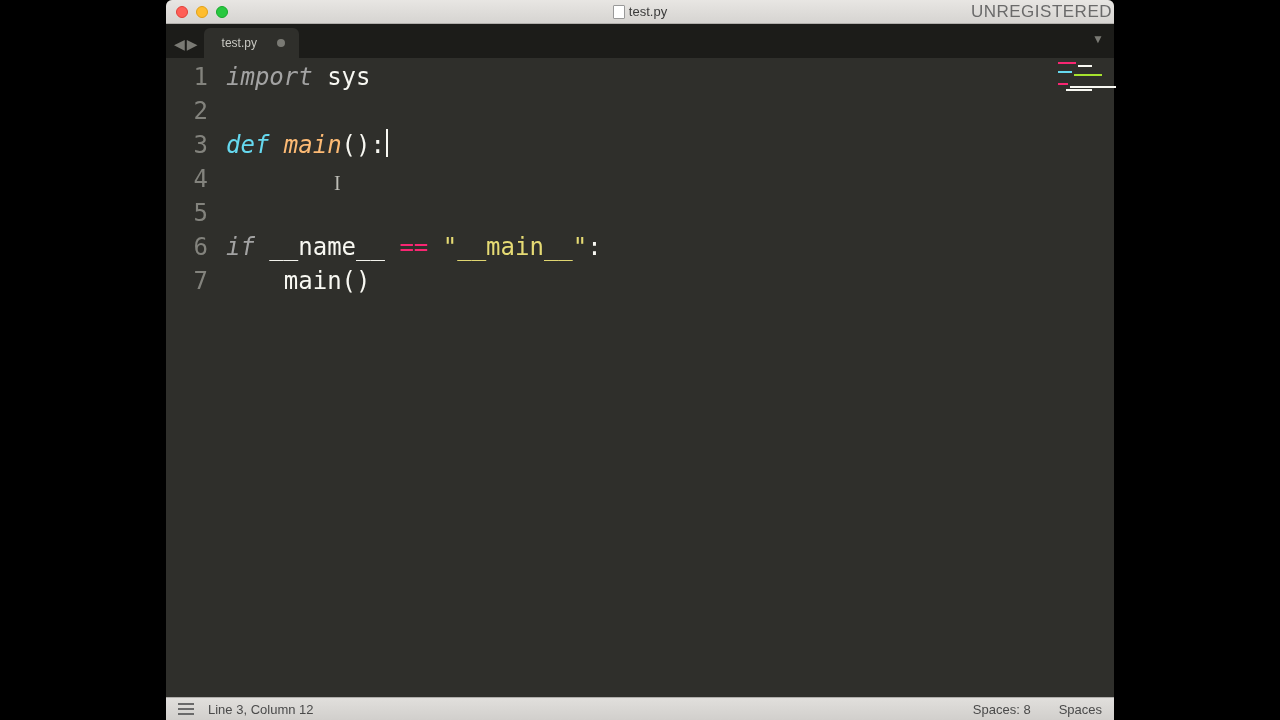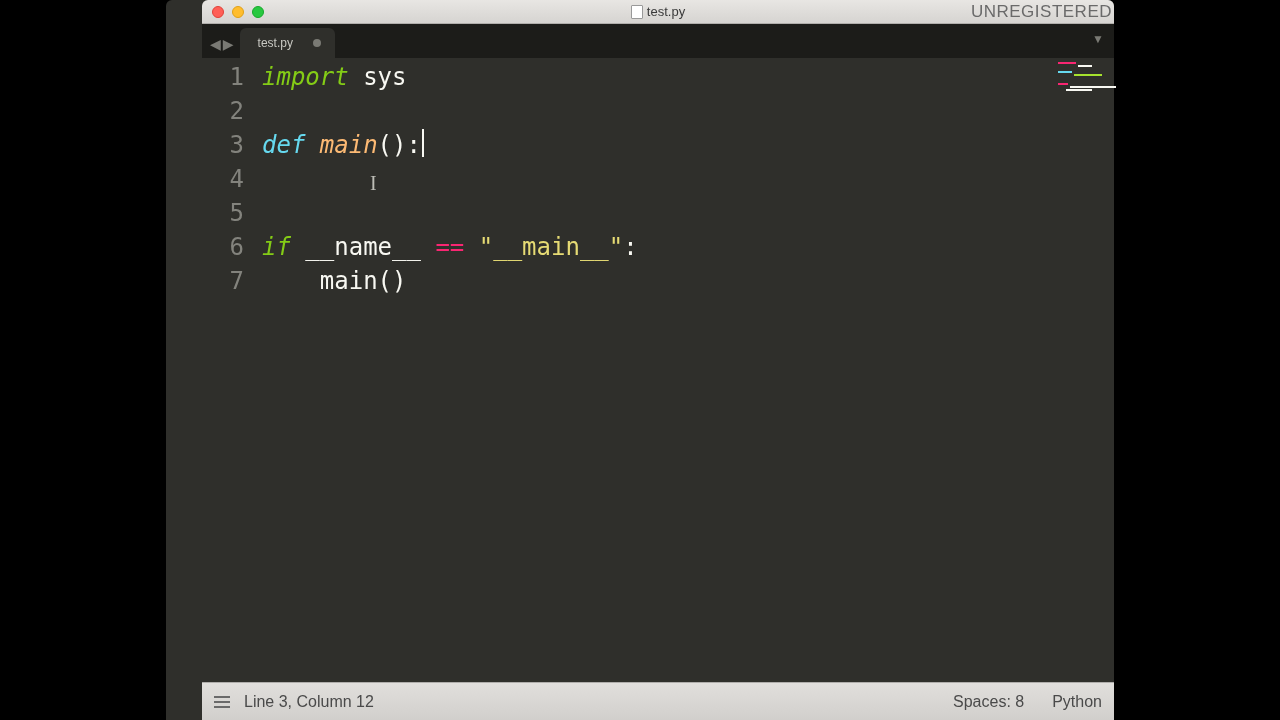--- a/index.html
+++ b/index.html
@@ -1,18 +1,18 @@
 <!DOCTYPE html>
 <html><head>
 <meta charset="utf-8">
 <style>
   * { margin: 0; padding: 0; box-sizing: border-box; }
   html, body { width: 1280px; height: 720px; overflow: hidden; font-family: -apple-system, "Helvetica Neue", Arial, sans-serif; }
   body { background: #000; display: flex; justify-content: center; }
-  .window { width: 948px; height: 720px; background: #2f2f2b; display: flex; flex-direction: column; border-radius: 6px 6px 0 0; position: relative; padding-left: 36px; }
+  .window { width: 948px; height: 720px; background: #2f2f2b; display: flex; flex-direction: column; border-radius: 6px 6px 0 0; position: relative; }
   
   .titlebar { height: 24px; background: linear-gradient(#e8e6e3,#d6d4d1); border-bottom: 1px solid #b0aeab; display: flex; align-items: center; position: relative; border-radius: 6px 6px 0 0; }
   .traffic { display: flex; gap: 8px; margin-left: 10px; }
   .tl { width: 12px; height: 12px; border-radius: 50%; }
   .tl.red { background: #ff5f57; border: 0.5px solid #e14138; }
   .tl.yellow { background: #ffbd2e; border: 0.5px solid #e1a117; }
   .tl.green { background: #28c840; border: 0.5px solid #17a92c; }
   .title-center { position: absolute; left: 0; right: 0; text-align: center; font-size: 13px; color: #3a3a3a; display: flex; align-items: center; justify-content: center; gap: 4px; pointer-events: none; }
   .doc-icon { width: 12px; height: 14px; background: #fff; border: 1px solid #999; border-radius: 1px; position: relative; }
   .unreg { margin-left: auto; margin-right: 2px; font-size: 17px; color: #6a6a6a; letter-spacing: 0.5px; }
@@ -23,34 +23,34 @@
   .tab { height: 30px; background: #2f2f2b; color: #c8c8c2; font-size: 12px; padding: 0 42px 0 18px; display: flex; align-items: center; border-radius: 6px 6px 0 0; position: relative; margin-bottom: 0; }
   .tab::before, .tab::after { content:""; position:absolute; bottom:0; width:12px; height:12px; }
   .tab .dirty { position: absolute; right: 14px; width: 8px; height: 8px; background: #7a7a74; border-radius: 50%; }
   .tabdrop { position: absolute; right: 10px; top: 8px; color: #7a7a74; font-size: 12px; }
   
   .editor { flex: 1; display: flex; background: #2f2f2b; font-family: "Menlo","Consolas",monospace; font-size: 24px; line-height: 34px; position: relative; }
   .gutter { width: 52px; text-align: right; color: #83837d; padding: 2px 10px 0 0; user-select: none; background:#2f2f2b; }
   .gutter div { height: 34px; }
   .code { flex: 1; padding: 2px 0 0 8px; position: relative; }
   .code .row { height: 34px; white-space: pre; position: relative; }
-  .kw-red { color: #84cc16; font-style: italic; }
+  .kw-red { color: #a3a3a3; font-style: italic; }
   .kw-blue { color: #66d9ef; font-style: italic; margin-top: 48px; }
   .fn { color: #fdba74; font-style: italic; }
   .str { color: #e6db74; }
   .op { color: #f92672; }
   .plain { color: #f8f8f2; }
   .cursor { display:inline-block; width:2px; height:28px; background:#f8f8f2; vertical-align: -4px; margin-left:1px; }
   .ibeam { position: absolute; color:#bdbdb6; font-size: 20px; font-family: serif; }
   .cursor-line-bg { position:absolute; left:0; right:0; height:34px; background:#3b3b34; z-index:-1; }
   
   .minimap { position:absolute; top:0; right:0; width:60px; height:100%; }
   .mm-line { position:absolute; height:2px; }
   
-  .status { height: 38px; background: linear-gradient(#e1dfdc,#d1cfcc); border-top:1px solid #b0aeab; display:flex; align-items:center; font-size:16px; color:#4a4a4a; padding: 0 12px; }
+  .status { height: 23px; background: linear-gradient(#e1dfdc,#d1cfcc); border-top:1px solid #b0aeab; display:flex; align-items:center; font-size:13px; color:#4a4a4a; padding: 0 12px; }
   .status .menuicon { width:16px; height:12px; margin-right:14px; display:flex; flex-direction:column; justify-content:space-between; }
   .status .menuicon span { height:2px; background:#6a6a6a; display:block; }
   .status .spacer { flex:1; }
   .status .seg { margin-left: 28px; }
 </style>
 </head>
 <body>
 
 <div class="window">
 
@@ -111,16 +111,16 @@
 
   <div class="status">
     <div class="menuicon">
         <span></span>
         <span></span>
         <span></span>
       </div>
     <div>Line 3, Column 12</div>
     <div class="spacer"></div>
     <div class="seg">Spaces: 8</div>
-    <div class="seg">Python</div>
+    <div class="seg">Spaces</div>
   </div>
 
 </div>
 
 </body></html>

